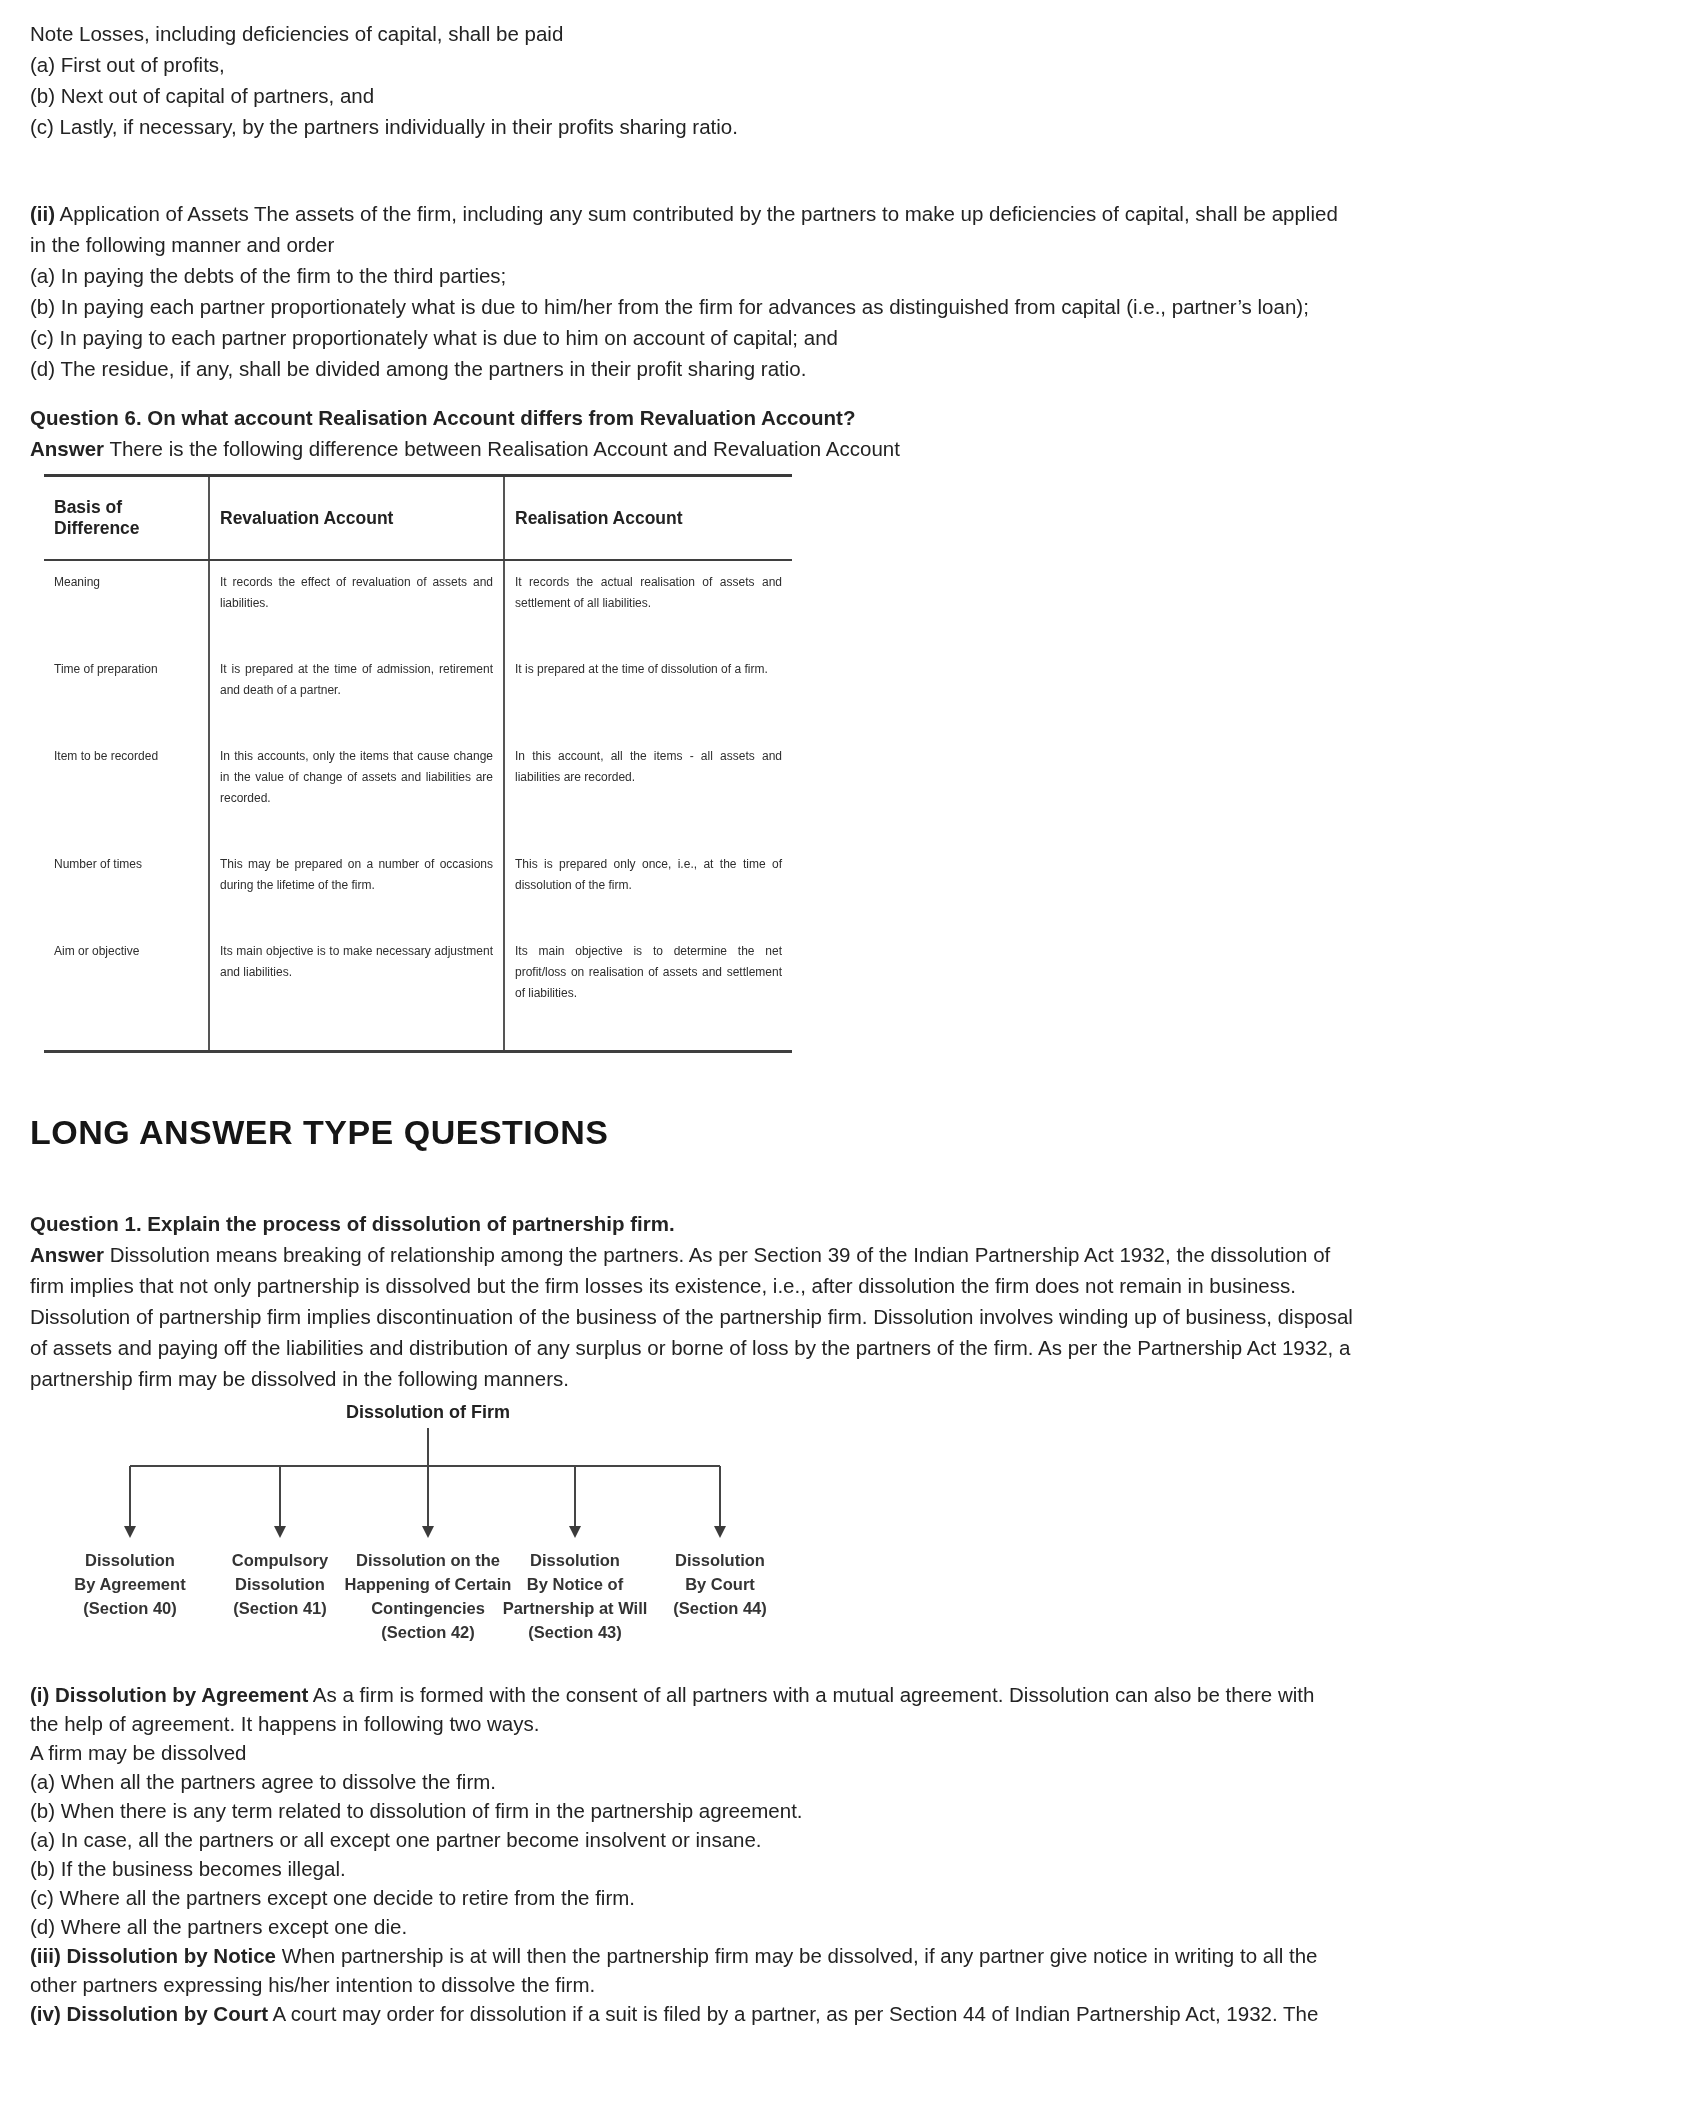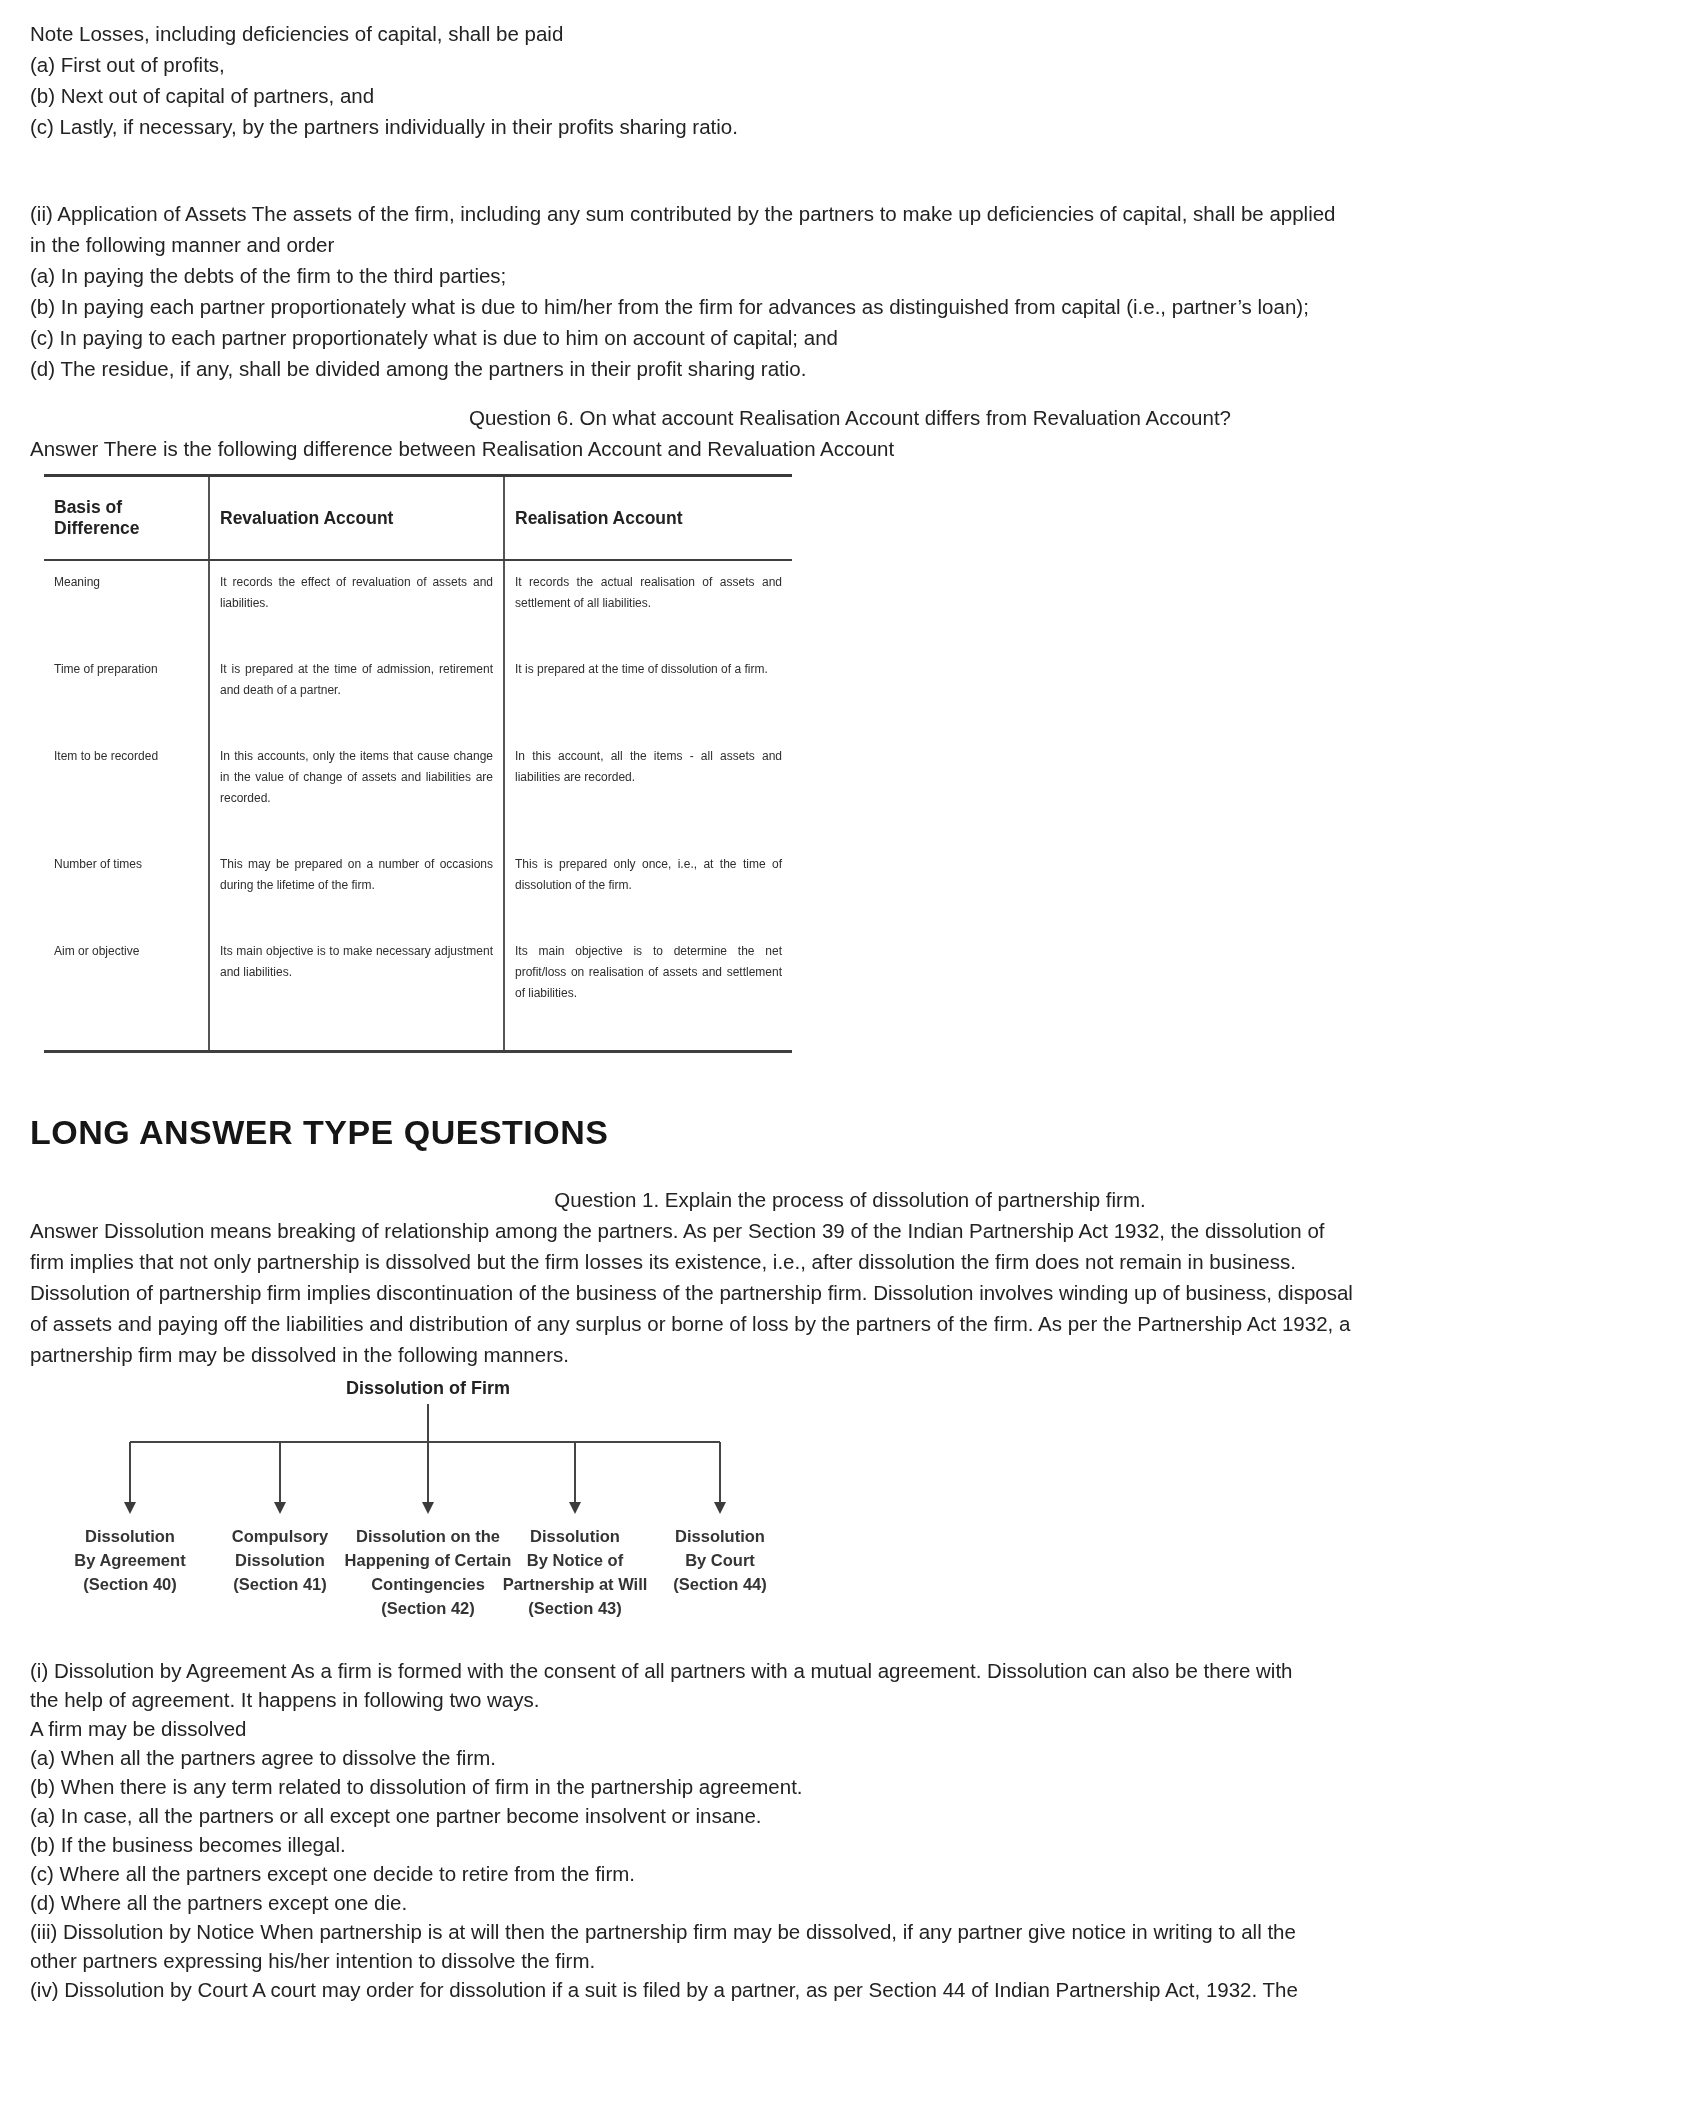--- a/index.html
+++ b/index.html
@@ -11,21 +11,21 @@
     overflow: hidden;
   }
   .page { padding: 18px 30px 0 30px; }
   .line {
     font-size: 20.5px;
     line-height: 31px;
     white-space: nowrap;
     color: #232323;
   }
   .pts .line { line-height: 29px; }
-  .b { font-weight: normal; text-align: center; }
+  .b { font-weight: bold; }
   .sp56 { height: 56px; }
   .sp18 { height: 18px; }
 
   
   table.diff {
     border-collapse: collapse;
     table-layout: fixed;
     width: 748px;
     margin: 10px 0 0 14px;
     border-top: 3px solid #3a3a3a;
@@ -53,21 +53,21 @@
 
   
   .heading {
     margin-top: 60px;
     font-size: 34px;
     font-weight: bold;
     letter-spacing: 0.5px;
     color: #161616;
     white-space: nowrap;
   }
-  .qblock { margin-top: 32px; }
+  .qblock { margin-top: 56px; }
 
   
   .diagram {
     position: relative;
     margin: 8px 0 0 30px;
     width: 760px;
     height: 252px;
     color: #343434;
   }
   .diagram-title {

